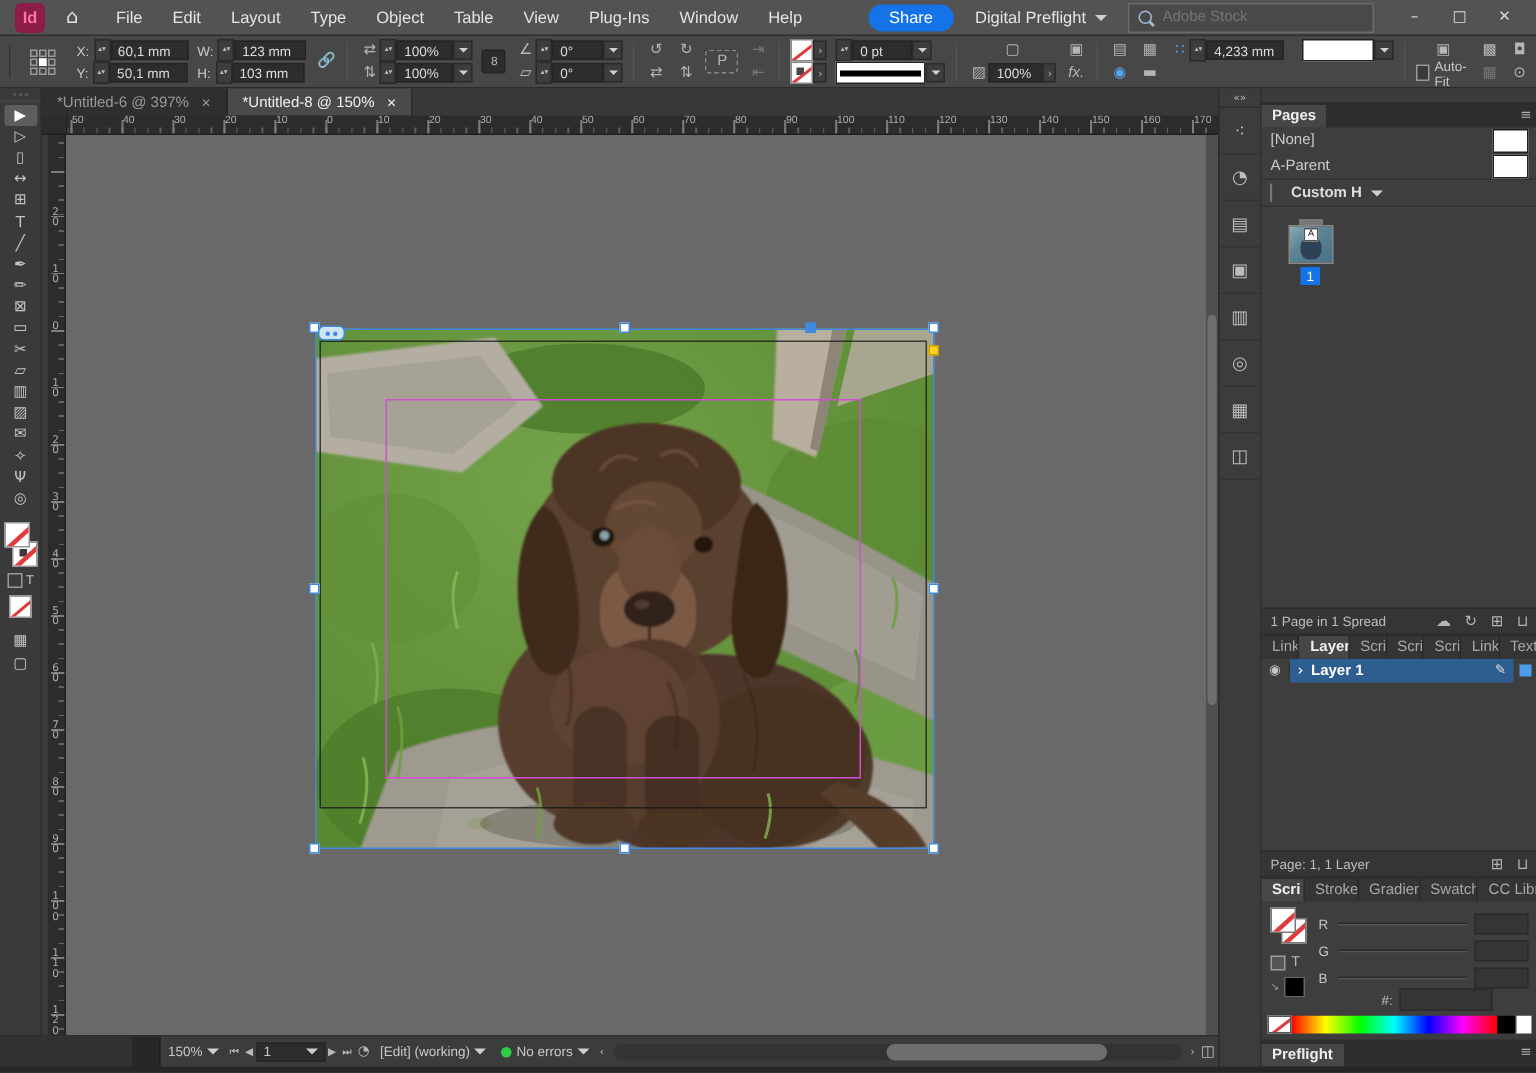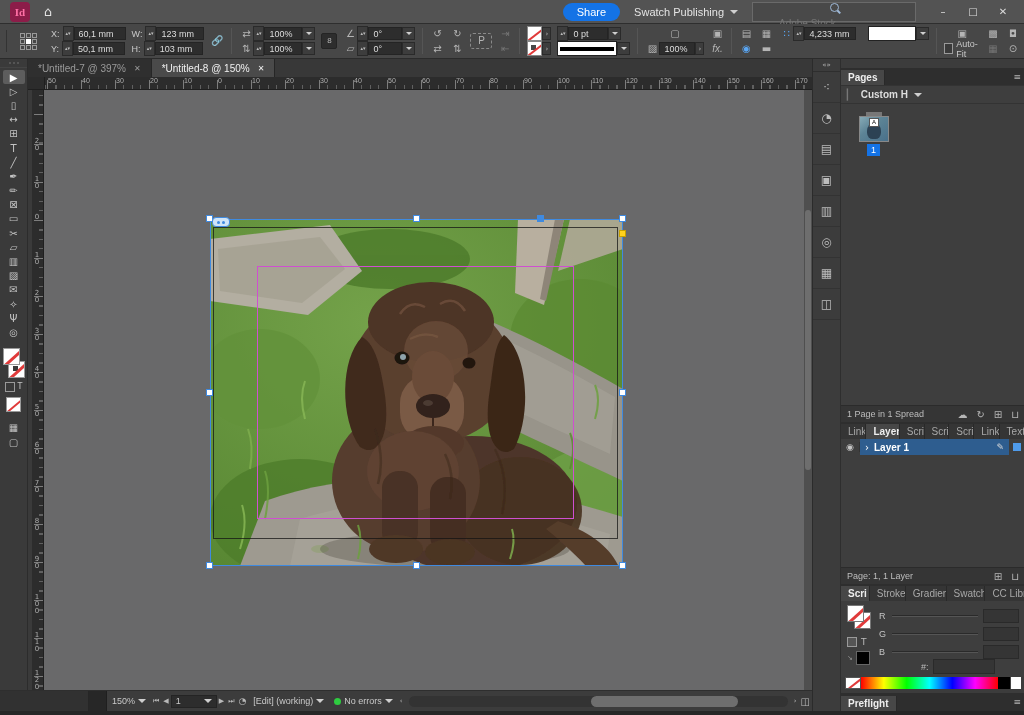--- a/index.html
+++ b/index.html
@@ -5,32 +5,32 @@
   html,body{margin:0;padding:0;background:#222;}
   #app{position:relative;width:1024px;height:715px;overflow:hidden;background:#3c3c3c;
        font-family:"Liberation Sans",sans-serif;color:#cfcfcf;font-size:11px;
        -webkit-font-smoothing:antialiased;user-select:none;}
   .g{font-family:"DejaVu Sans",sans-serif;}
 
   
   #menubar{position:absolute;left:0;top:0;width:1024px;height:24px;background:#535353;
            display:flex;align-items:center;border-bottom:1px solid #2e2e2e;box-sizing:border-box;}
   .logo{width:20px;height:20px;margin-left:10px;border-radius:4px;background:#8c1d49;color:#ff70a6;
-        font-weight:bold;font-size:11px;display:flex;align-items:center;justify-content:center;font-family:Liberation Serif, serif;}
+        font-weight:bold;font-size:11px;display:flex;align-items:center;justify-content:center;}
   .home{margin-left:14px;font-size:13px;color:#e2e2e2;}
   #menus{display:flex;margin-left:16px;gap:2px;}
   .menu-item{padding:3px 9px;color:#e4e4e4;font-size:11px;cursor:default;}
   .mb-right{margin-left:auto;display:flex;align-items:center;gap:14px;margin-right:8px;}
   #share{background:#1473e6;color:#fff;border:none;border-radius:10px;height:18px;padding:0 14px;
          font-size:11px;font-family:"Liberation Sans",sans-serif;}
   .workspace{display:flex;align-items:center;gap:6px;color:#e4e4e4;}
   .chev{width:0;height:0;border-left:4px solid transparent;border-right:4px solid transparent;
         border-top:4px solid #cfcfcf;display:inline-block;}
   .stock{display:flex;align-items:center;background:#494949;border:1px solid #6a6a6a;height:18px;
-         width:150px;padding:0 6px;gap:5px;flex-direction:column;}
+         width:150px;padding:0 6px;gap:5px;}
   .lens{width:7px;height:7px;border:1.5px solid #9fb9d8;border-radius:50%;position:relative;flex:none;}
   .lens:after{content:"";position:absolute;width:4px;height:1.5px;background:#9fb9d8;
               transform:rotate(45deg);left:6px;top:7px;}
   .stock input{background:transparent;border:none;outline:none;color:#bbb;font-size:10px;width:110px;
                font-family:"Liberation Sans",sans-serif;}
   .winctl{display:flex;gap:4px;}
   .winbtn{width:26px;height:18px;display:flex;align-items:center;justify-content:center;
           color:#ddd;font-size:10px;}
 
   
@@ -203,24 +203,37 @@
   #bottomedge{position:absolute;left:0;top:711px;width:1024px;height:4px;background:#262626;}
 </style>
 </head>
 <body>
 
 <div id="app">
 
   <header id="menubar">
     <div class="logo">Id</div>
     <span class="home g">⌂</span>
+    <nav id="menus">
+
+    <span class="menu-item">File</span>
+        <span class="menu-item">Edit</span>
+        <span class="menu-item">Layout</span>
+        <span class="menu-item">Type</span>
+        <span class="menu-item">Object</span>
+        <span class="menu-item">Table</span>
+        <span class="menu-item">View</span>
+        <span class="menu-item">Plug-Ins</span>
+        <span class="menu-item">Window</span>
+        <span class="menu-item">Help</span>
+      </nav>
     <div class="mb-right">
       <button id="share">Share</button>
       <div class="workspace">
-        <span>Swatch Publishing</span>
+        <span>Digital Preflight</span>
         <span class="chev"></span>
       </div>
       <div class="stock">
         <span class="lens"></span>
         <input placeholder="Adobe Stock" style="">
       </div>
       <div class="winctl">
 
       <span class="winbtn g">–</span>
           <span class="winbtn g">□</span>
@@ -374,21 +387,21 @@
       <span class="cicon g dim">▦</span>
       <span class="cicon g">◘</span>
       <span class="cicon g">⊙</span>
     </div>
 
   </div>
 
   <div id="tabstrip">
 
       <div class="doctab">
-        <span>*Untitled-7 @ 397%</span>
+        <span>*Untitled-6 @ 397%</span>
         <span class="tclose g">✕</span>
       </div>
 
       <div class="doctab active">
         <span>*Untitled-8 @ 150%</span>
         <span class="tclose g">✕</span>
       </div>
     </div>
 
   <div id="tools">
@@ -672,20 +685,32 @@
         </div>
     </div>
 
     <div id="panels">
 
       <div class="ptabrow" style="margin-top:9px;">
         <div class="ptab active">Pages</div>
         <span class="pmenu g">≡</span>
       </div>
       <div class="pbody" style="height:320px;">
+        <div>
+
+            <div class="prow">
+              <span>[None]</span>
+              <span class="masterswatch"></span>
+            </div>
+
+            <div class="prow">
+              <span>A-Parent</span>
+              <span class="masterswatch"></span>
+            </div>
+          </div>
         <div class="ddrow">
           <span style="color:#777;">▏</span>
           <span>Custom H</span>
           <span class="chev"></span>
         </div>
         <div class="thumbwrap">
           <div class="thumbtab"></div>
           <div class="pagethumb">
             <div class="blob"></div>
             <div class="abadge">A</div>

